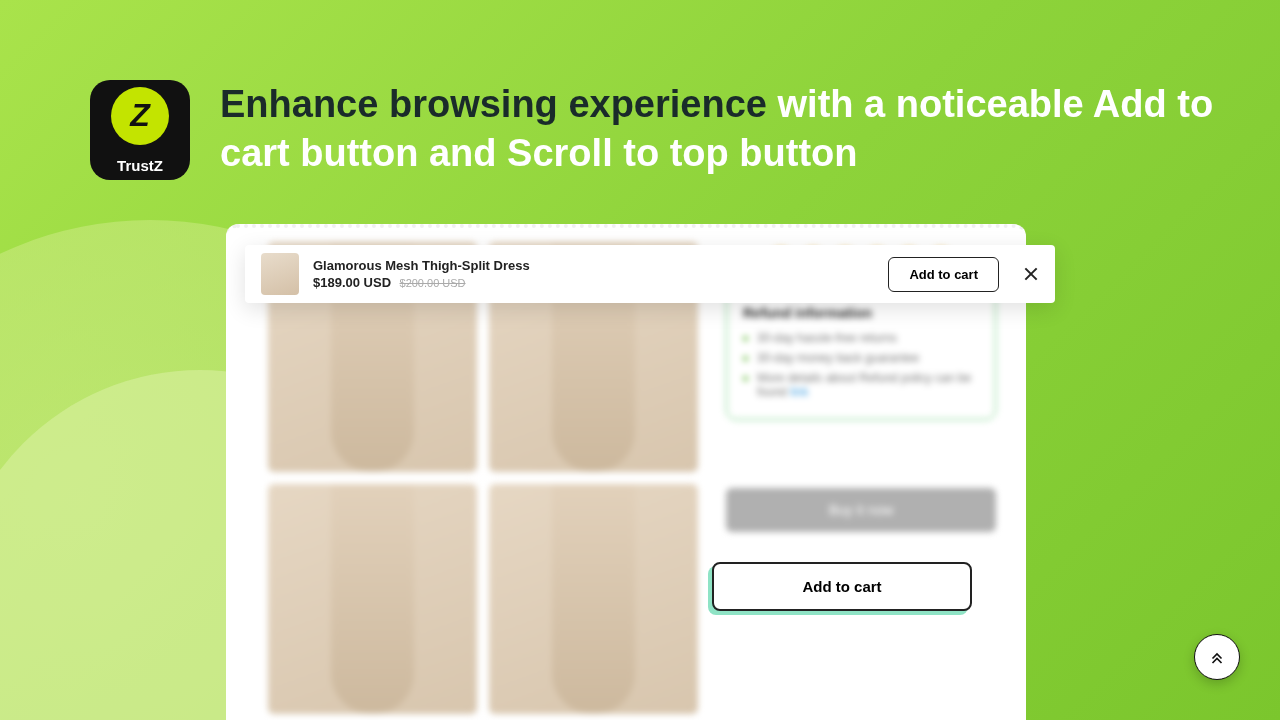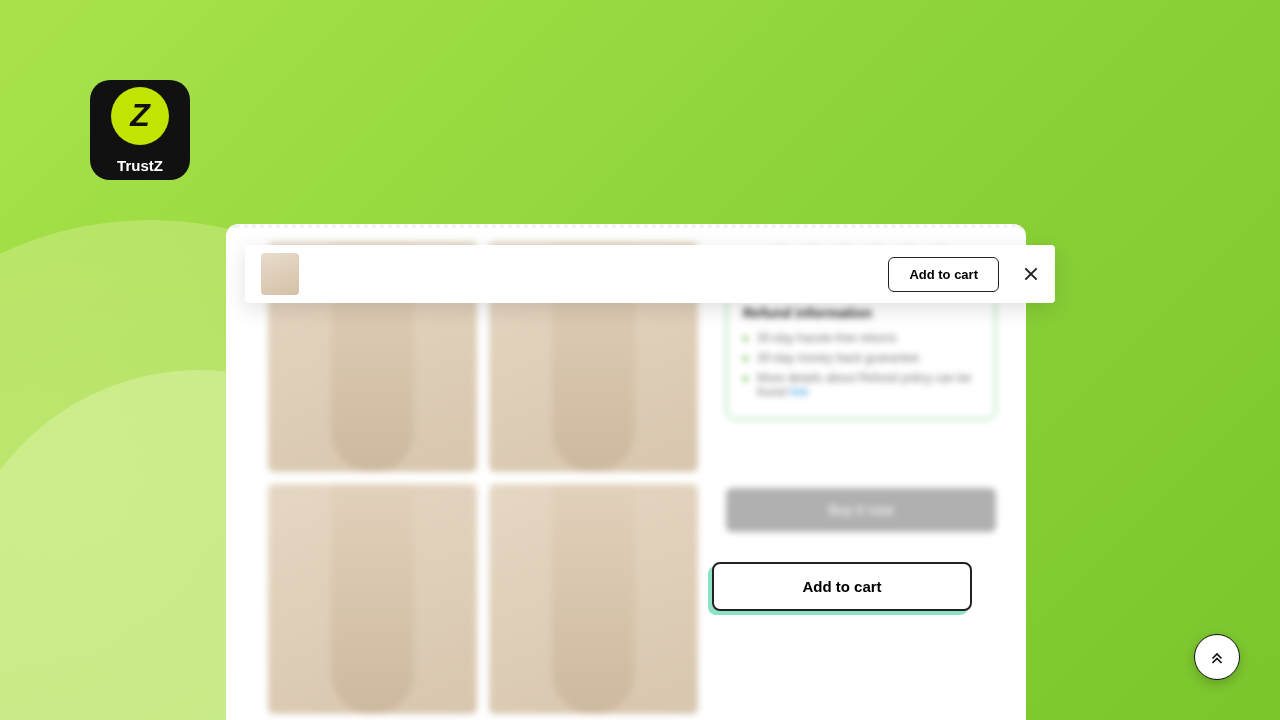--- a/index.html
+++ b/index.html
@@ -229,20 +229,23 @@
 <body>
 
 <div class="wave"></div>
 <div class="wave2"></div>
 
 <div class="header">
   <div class="logo">
     <div class="logo-circle">Z</div>
     <div class="logo-text">TrustZ</div>
   </div>
+  <div class="headline">
+    <span class="accent">Enhance browsing experience</span><span> with a noticeable Add to cart button and Scroll to top button</span>
+  </div>
 </div>
 
 <div class="mock-outer">
   <div class="mock-body">
     <div class="gallery">
       <div class="gimg"></div>
       <div class="gimg"></div>
       <div class="gimg"></div>
       <div class="gimg"></div>
     </div>
@@ -265,20 +268,27 @@
         </div>
       </div>
       <div style="height:52px"></div>
       <div class="buy-now">Buy it now</div>
     </div>
   </div>
 </div>
 
 <div class="sticky-bar">
   <div class="thumb"></div>
+  <div class="prod-info">
+    <div class="prod-title">Glamorous Mesh Thigh-Split Dress</div>
+    <div>
+      <span class="prod-price">$189.00 USD</span>
+      <span class="prod-compare">$200.00 USD</span>
+    </div>
+  </div>
   <div class="bar-spacer"></div>
   <button class="atc-small">Add to cart</button>
   <div class="close-icon"></div>
 </div>
 
 <div class="main-atc">Add to cart</div>
 
 <div class="scroll-top">
   <svg viewBox="0 0 24 24" fill="none" stroke="#111" stroke-width="2.2">
     <polyline points="6 14 12 8 18 14"></polyline>

